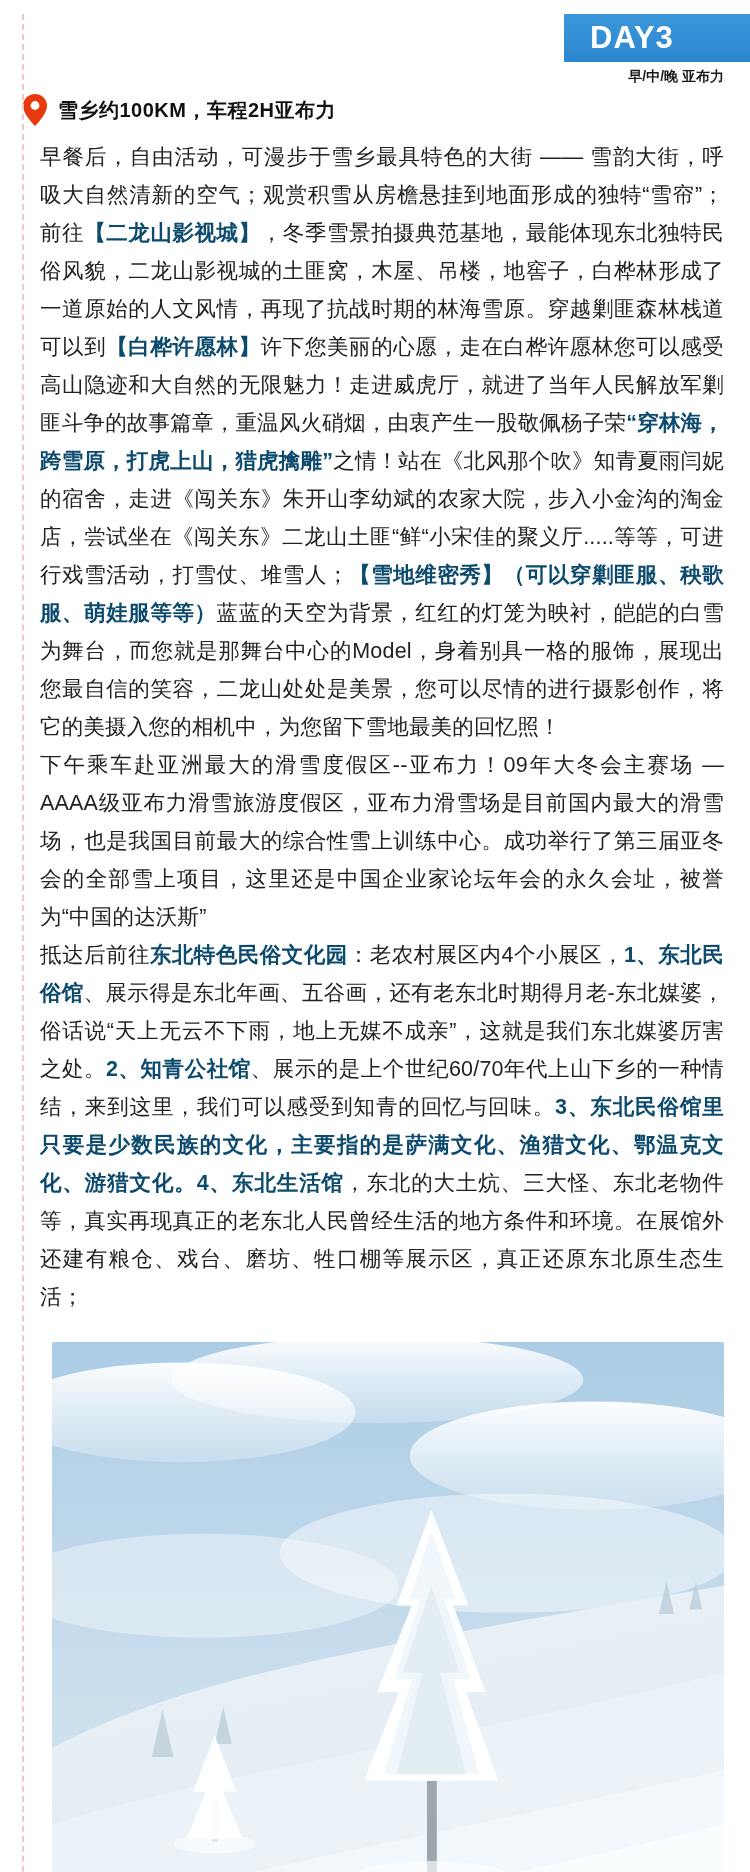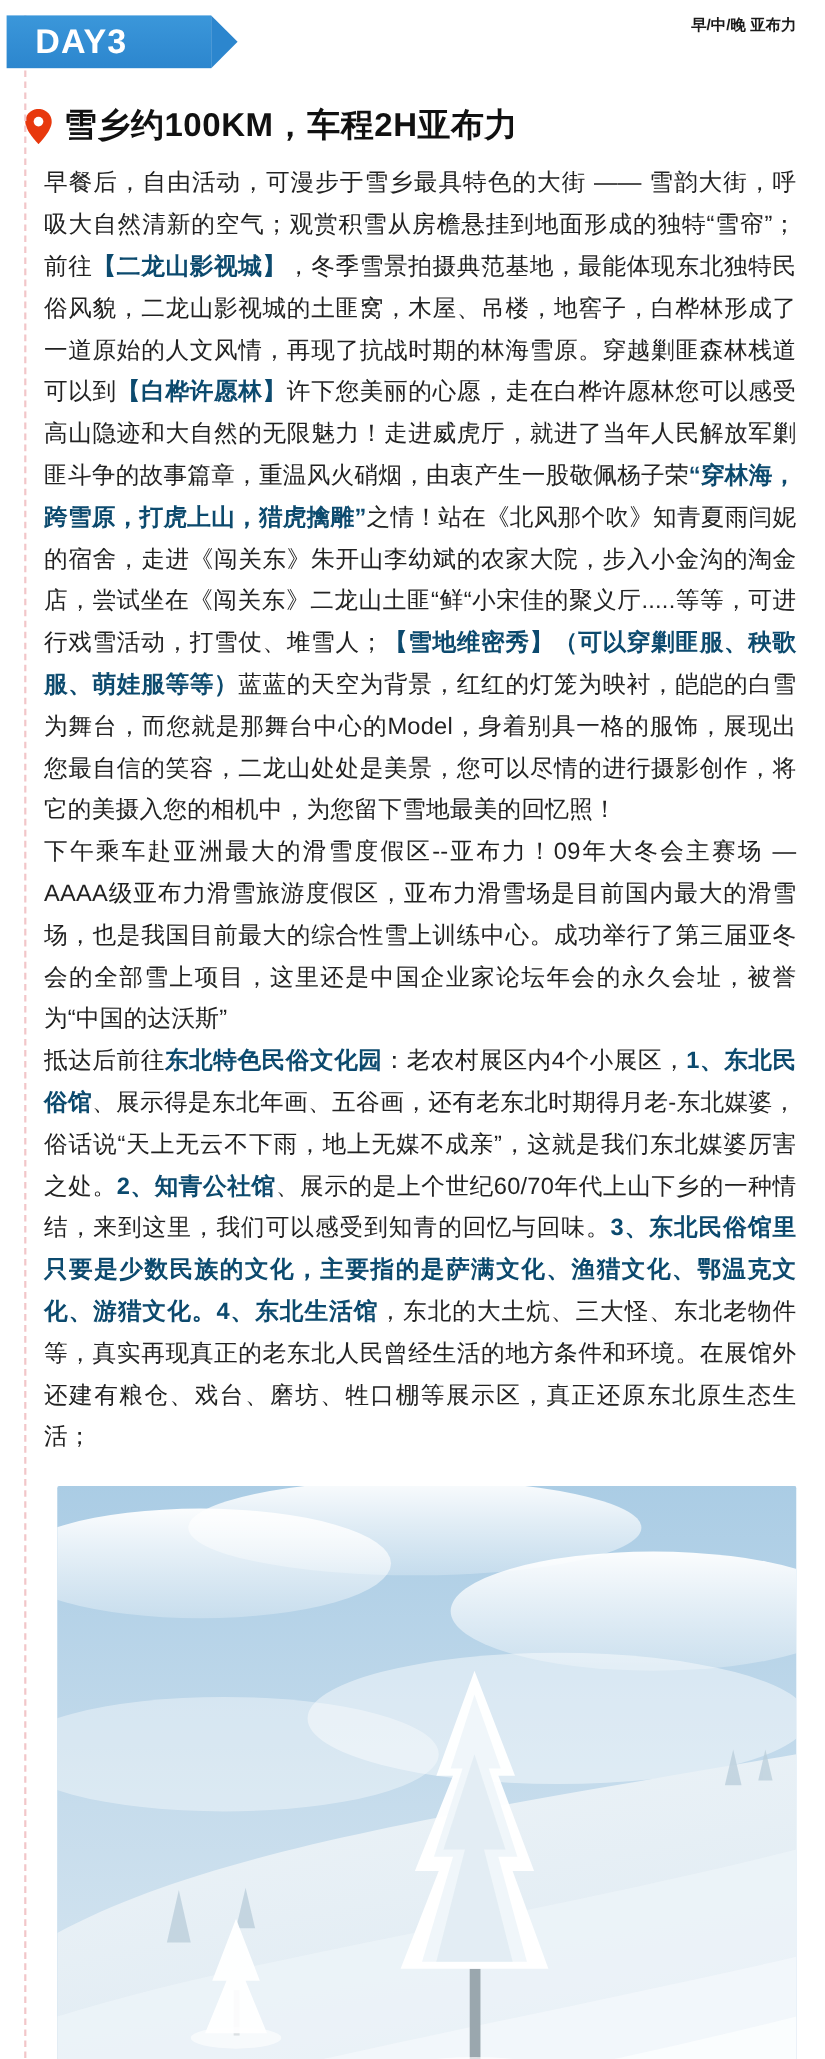--- a/index.html
+++ b/index.html
@@ -30,22 +30,23 @@
     bottom: 0;
     width: 0;
     border-left: 2px dashed #f2c6c9;
   }
   
   .header {
     position: relative;
     height: 72px;
     margin-top: 14px;
     display: flex;
-    align-items: flex-start;
+    align-items: flex-end;
     justify-content: space-between;
+    flex-direction: column;
   }
   .day-badge {
     position: relative;
     margin-left: 6px;
     height: 48px;
     min-width: 186px;
     background: #2f8fd6;
     background: linear-gradient(180deg,#3b97da 0%, #2c86ce 100%);
     display: flex;
     align-items: center;
@@ -84,21 +85,21 @@
     margin: 8px 0 12px 22px;
   }
   .pin-icon {
     width: 26px;
     height: 32px;
     margin-right: 10px;
     flex: 0 0 auto;
     display: block;
   }
   .title-text {
-    font-size: 30px;
+    font-size: 20px;
     font-weight: bold;
     color: #111111;
     letter-spacing: 0.5px;
     text-align: center;
   }
   
   .content {
     margin: 0 26px 0 40px;
     font-size: 21.5px;
     line-height: 38px;

